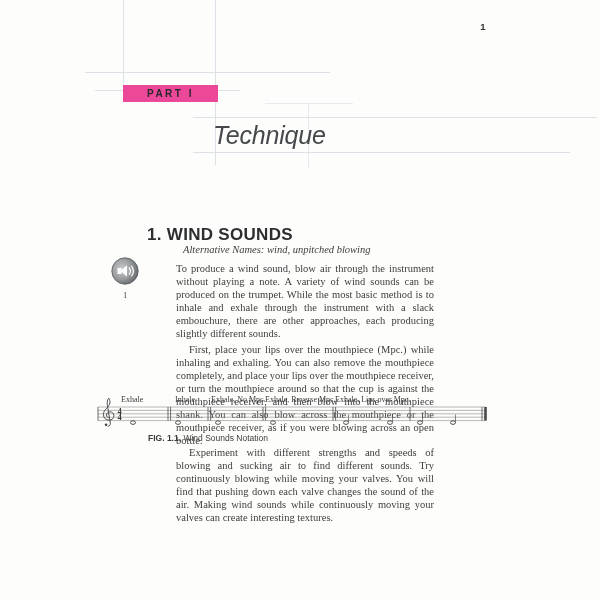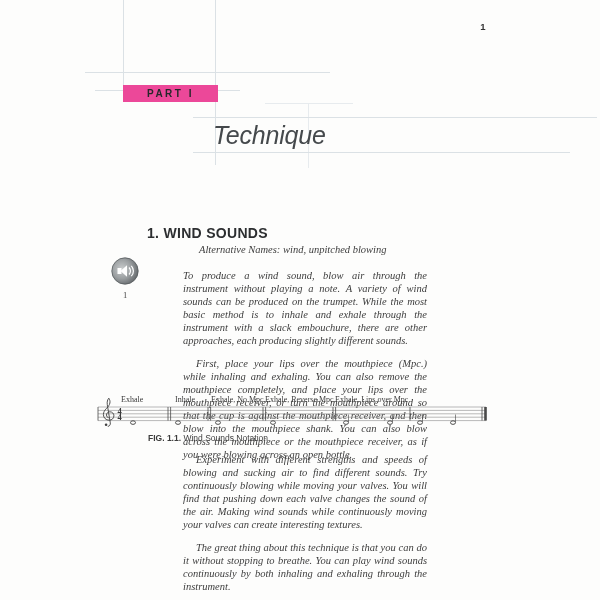--- a/index.html
+++ b/index.html
@@ -13,35 +13,35 @@
 
   
   .page-num{left:477px;top:21px;width:12px;text-align:center;font-size:9.5px;
             font-weight:bold;color:#333;}
   .part-bar{left:123px;top:73px;width:95px;height:17px;background:#ec4899;
             display:flex;align-items:center;justify-content:center;margin-top:12px;}
   .part-bar span{font-size:10px;font-weight:bold;letter-spacing:2.5px;color:#26282a;}
   .part-title{left:213px;top:121px;font-size:25px;color:#45494c;letter-spacing:-0.2px;font-style:italic;}
 
   
-  .sec-heading{left:147px;top:225px;font-size:14px;font-weight:bold;color:#2c2e30;
+  .sec-heading{left:147px;top:225px;font-size:17px;font-weight:bold;color:#2c2e30;
                letter-spacing:0.3px;}
-  .alt-names{left:199px;top:244px;font-family:"Liberation Serif",serif;font-style:italic;
+  .alt-names{left:183px;top:244px;font-family:"Liberation Serif",serif;font-style:italic;
              font-size:10.5px;color:#3d3d3d;}
 
   
   .audio-wrap{left:111px;top:257px;width:28px;text-align:center;}
   .audio-num{font-family:"Liberation Serif",serif;font-size:8.5px;color:#444;margin-top:1px;}
 
   
   .bodytext{font-family:"Liberation Serif",serif;font-size:10.5px;line-height:12.9px;
             color:#3d3d3d;text-align:justify;width:266px;}
   .flow1{left:172px;top:259px;}
   .flow2{left:172px;top:443px;}
-  .bodytext p{margin:11px;font-style:italic;}
+  .bodytext p{margin:4px;}
   .bodytext p.indent{text-indent:13px;}
 
   
   .staff-svg{left:96px;top:392px;width:392px;height:40px;}
   .staff-svg text{font-family:"Liberation Serif",serif;fill:#3a3a3a;}
   .staff-label{font-size:8px;}
   .timesig{font-size:8.5px;font-weight:bold;fill:#333;}
   .caption{left:148px;top:433px;font-size:8.5px;color:#3c3c3c;}
   .caption b{font-weight:bold;}
 </style>
@@ -150,14 +150,13 @@
   </g>
 </svg>
 
 <div class="abs caption">
   <b>FIG. 1.1.</b>
   <span>Wind Sounds Notation</span>
 </div>
 
 <div class="abs bodytext flow2">
   <p class="indent">Experiment with different strengths and speeds of blowing and sucking air to find different sounds. Try continuously blowing while moving your valves. You will find that pushing down each valve changes the sound of the air. Making wind sounds while continuously moving your valves can create interesting textures.</p>
-  <p class="indent">The great thing about this technique is that you can do it without stopping to breathe. You can play wind sounds continuously by both inhaling and exhaling through the instrument.</p>
 </div>
 
 </body></html>

